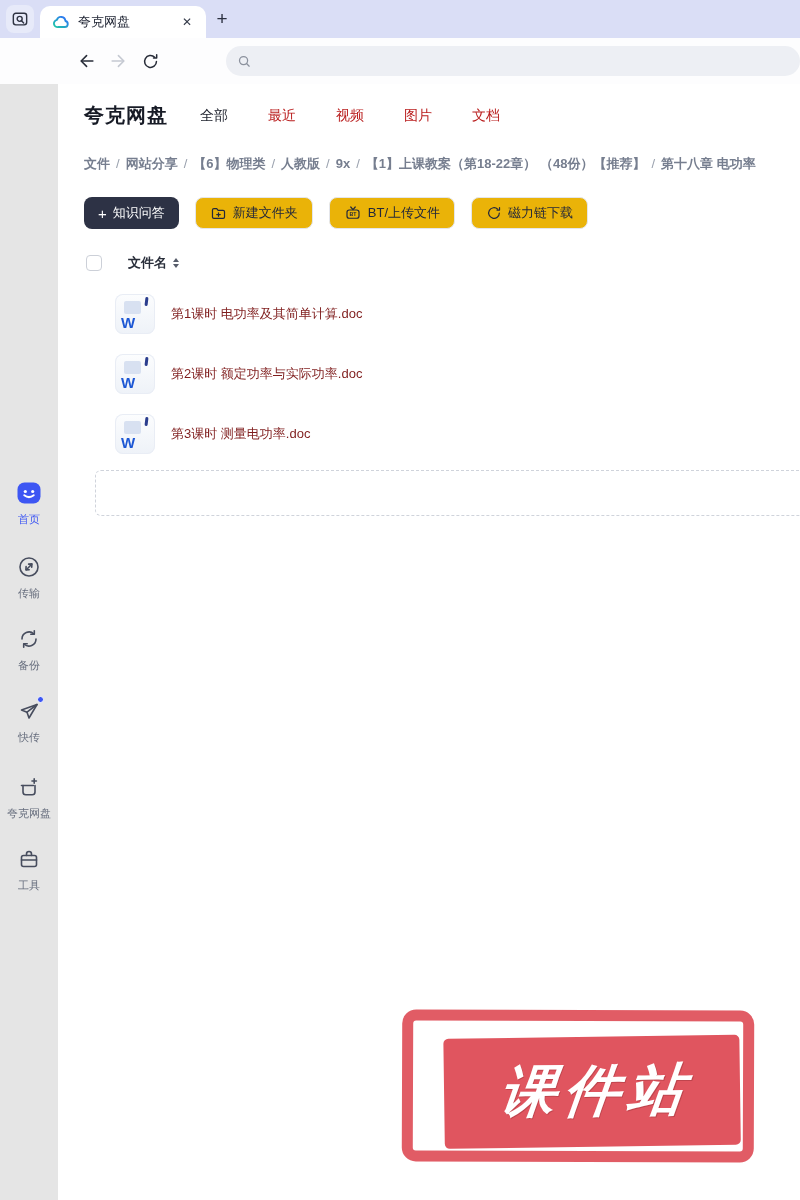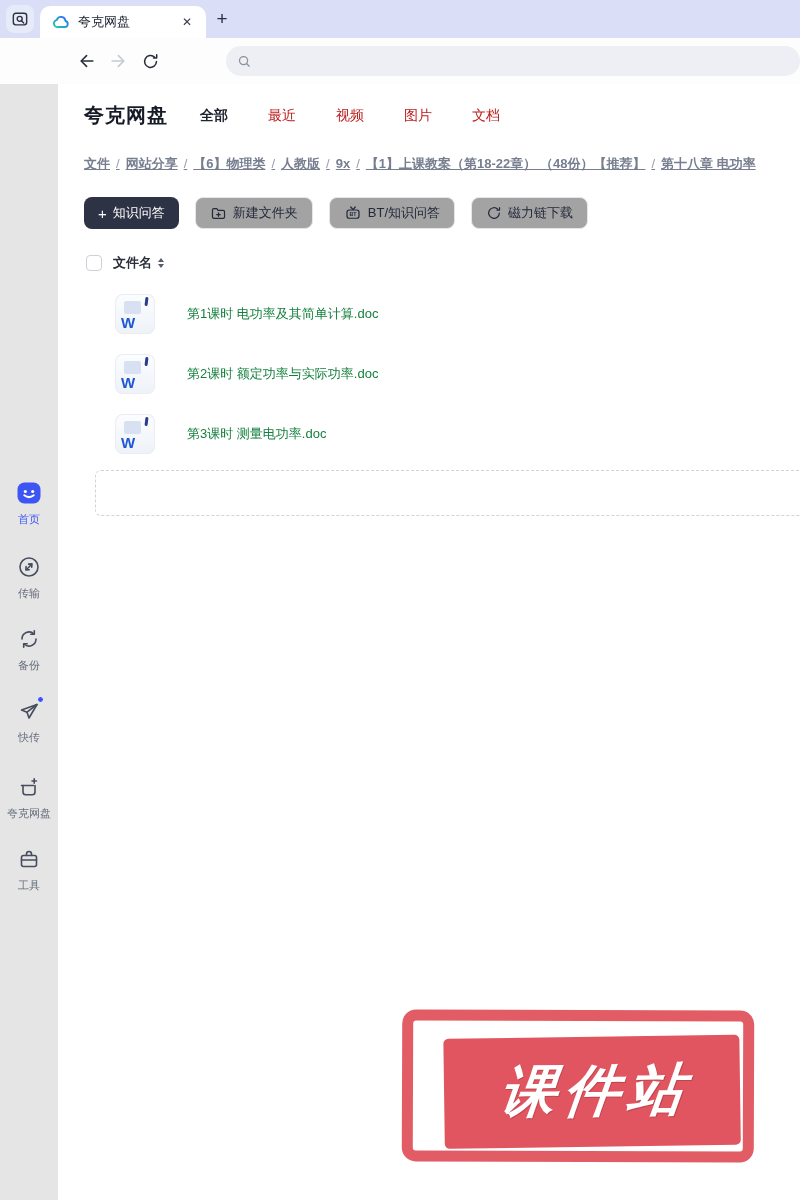--- a/index.html
+++ b/index.html
@@ -33,51 +33,51 @@
   .side-item.active .lbl { color:#3d56f3; }
   .badge-dot { position:absolute; right:-2px; top:-2px; width:7px; height:7px; border-radius:50%;
     background:#3d56f3; border:1.5px solid #f8fafd; }
 
   
   .main { position:absolute; left:58px; top:84px; right:0; bottom:0; background:#fff; overflow:hidden; }
   .title-row { position:absolute; left:26px; top:18px; display:flex; align-items:center; }
   .app-title { font-size:20px; font-weight:700; color:#171b26; letter-spacing:1px; margin-right:32px; }
   .view-tabs { display:flex; gap:40px; }
   .view-tab { font-size:14px; color:#b91c1c; cursor:pointer; white-space:nowrap; }
-  .view-tab.active { color:#20242f; font-weight:700; }
+  .view-tab.active { color:#20242f; font-weight:400; }
 
   .breadcrumb { position:absolute; left:26px; top:70px; right:0; font-size:13px; font-weight:600;
-    color:#767e8f; white-space:nowrap; overflow:hidden; line-height:20px;text-decoration:underline; }
+    color:#767e8f; white-space:nowrap; overflow:hidden; line-height:20px; }
   .breadcrumb .sep { margin:0 6px; font-weight:400; color:#99a0ad; }
   .breadcrumb .seg { cursor:pointer; }
 
   .actions { position:absolute; left:26px; top:113px; display:flex; gap:16px; }
   .btn { height:32px; display:flex; align-items:center; gap:6px; padding:0 14px; border-radius:8px;
     font-size:13px; cursor:pointer; white-space:nowrap; }
   .btn-dark { background:#2d3245; color:#fff; font-weight:500; }
-  .btn-light { background:#a3a3a3; border:1px solid #e4e6eb; color:#23283a; font-weight:500; }
+  .btn-light { background:#eab308; border:1px solid #e4e6eb; color:#23283a; font-weight:500; }
   .btn-dark .plus-glyph { font-size:15px; font-weight:400; line-height:1; }
 
   .list-header { position:absolute; left:28px; top:170px; display:flex; align-items:center; }
   .checkbox { width:16px; height:16px; border:1.5px solid #ccd0d8; border-radius:4px; background:#fff; cursor:pointer; }
-  .col-name { font-size:13px; font-weight:600; color:#2a2f3b; margin-left:11px; }
+  .col-name { font-size:13px; font-weight:600; color:#2a2f3b; margin-left:26px; }
   .sort { display:inline-flex; flex-direction:column; gap:2px; margin-left:6px; vertical-align:middle; cursor:pointer; }
   .sort i { display:block; width:0; height:0; border-left:3.5px solid transparent; border-right:3.5px solid transparent; }
   .sort .up { border-bottom:4.5px solid #565c6a; }
   .sort .down { border-top:4.5px solid #565c6a; }
 
   .rows { position:absolute; left:57px; top:200px; right:0; }
   .file-row { height:60px; display:flex; align-items:center; cursor:pointer; }
   .doc-icon { position:relative; width:40px; height:40px; border-radius:8px;
     background:linear-gradient(180deg,#fcfdfe,#eef2f8); box-shadow:inset 0 0 0 1px #e9edf5; flex:0 0 40px; }
   .doc-icon .block { position:absolute; left:9px; top:7px; width:17px; height:13px; background:#d8e1f1; border-radius:2px; }
   .doc-icon .letter { position:absolute; left:6px; bottom:3px; font-size:15px; font-weight:800; color:#1d57d4; }
   .doc-icon .tick { position:absolute; right:7px; top:3px; width:3px; height:9px; background:#2b3e8e;
     border-radius:1.5px; transform:rotate(7deg); }
-  .file-name { font-size:13px; color:#15803d; margin-left:32px; }
+  .file-name { font-size:13px; color:#7f1d1d; margin-left:16px; }
 
   .dropzone { position:absolute; left:37px; top:386px; width:780px; height:46px;
     border:1px dashed #cfd3db; border-radius:6px; }
 
   
   .stamp { position:absolute; left:402px; top:1010px; width:352px; height:152px; transform:rotate(-0.8deg); z-index:20; }
   .stamp-frame { position:absolute; left:0; top:0; right:0; bottom:0; border:11px solid #e0555f;
     border-radius:14px; transform:rotate(1deg); opacity:.96; }
   .stamp-inner { position:absolute; left:42px; top:27px; width:296px; height:110px; background:#e0555f;
     border-radius:5px; display:flex; align-items:center; justify-content:center; }
@@ -256,21 +256,21 @@
         <span>新建文件夹</span>
       </div>
       <div class="btn btn-light">
         <span>
           <svg width="18" height="18" viewBox="0 0 24 24" fill="none" stroke="#23283a" stroke-width="1.6" stroke-linecap="round" stroke-linejoin="round">
             <rect x="4" y="8" width="16" height="11" rx="3"></rect>
             <path d="M9 4l3 3.5L15 4"></path>
             <text x="12" y="16.4" text-anchor="middle" font-size="7" font-weight="700" stroke="none" fill="#23283a">BT</text>
           </svg>
         </span>
-        <span>BT/知识问答</span>
+        <span>BT/上传文件</span>
       </div>
       <div class="btn btn-light">
         <span>
           <svg width="16" height="16" viewBox="0 0 24 24" fill="none" stroke="#23283a" stroke-width="1.8" stroke-linecap="round" stroke-linejoin="round">
             <path d="M20 12a8 8 0 1 1-2.4-5.7"></path>
               <path d="M20.3 3.8v3.8h-3.8"></path>
           </svg>
         </span>
         <span>磁力链下载</span>
       </div>

